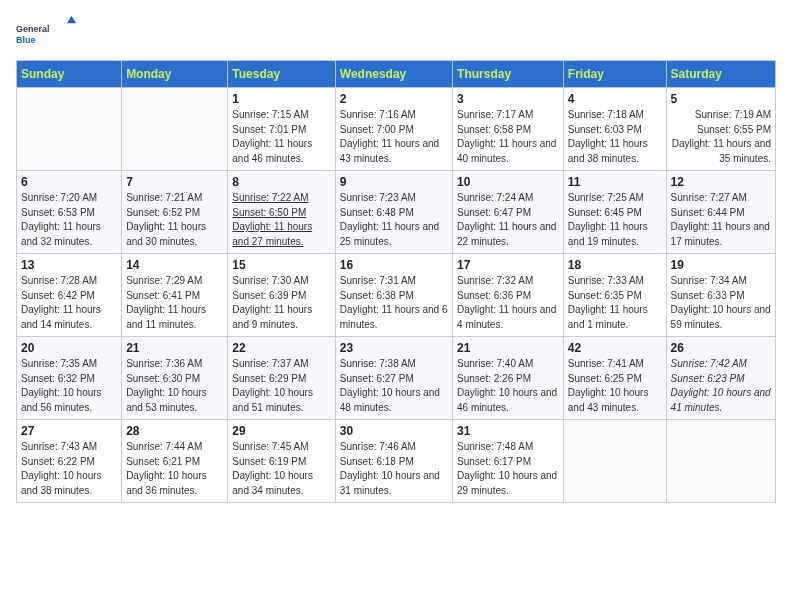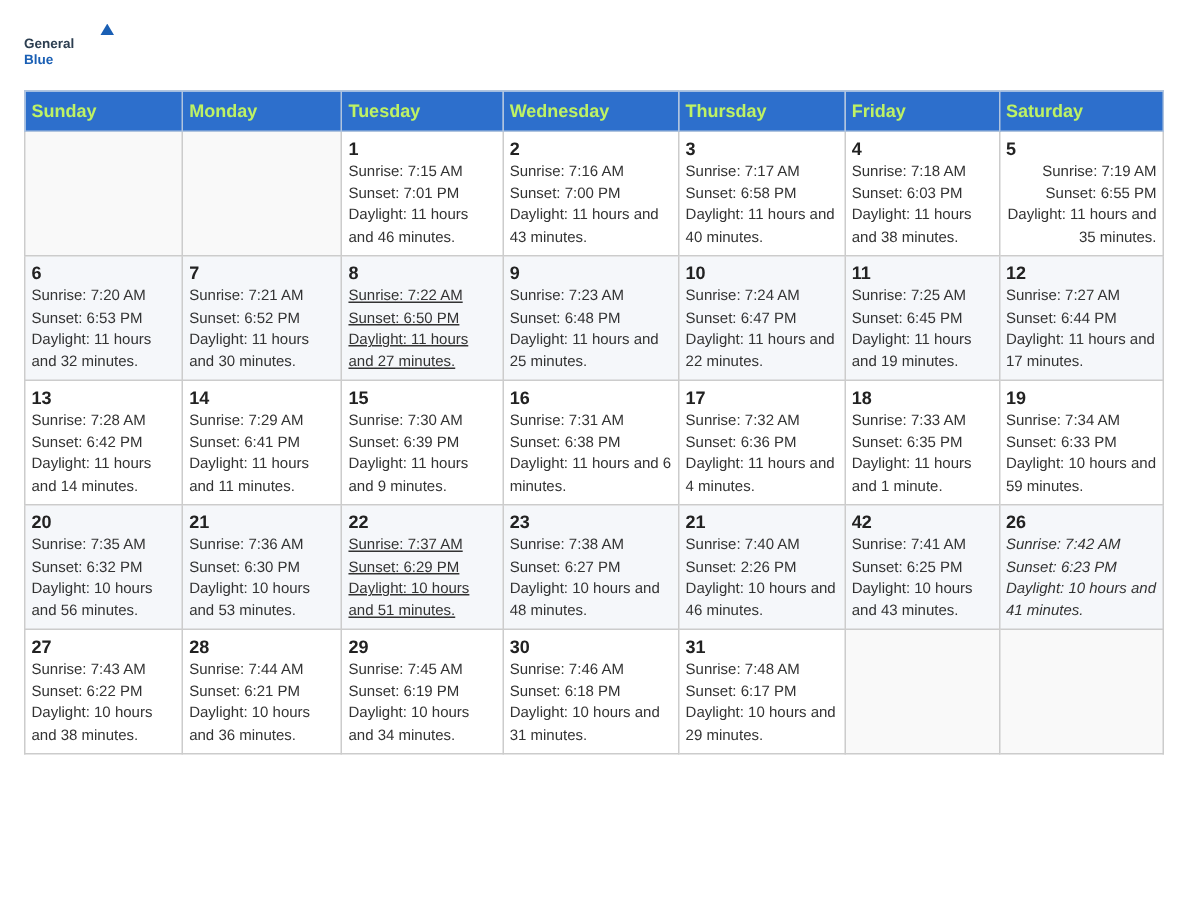--- a/index.html
+++ b/index.html
@@ -241,21 +241,21 @@
 Daylight: 10 hours and 56 minutes.</div>
         </td>
         <td>
           <span class="day-num">21</span>
           <div class="day-info" style="white-space: pre-line;">Sunrise: 7:36 AM
 Sunset: 6:30 PM
 Daylight: 10 hours and 53 minutes.</div>
         </td>
         <td>
           <span class="day-num">22</span>
-          <div class="day-info" style="white-space: pre-line; text-decoration: underline;">Sunrise: 7:37 AM
+          <div class="day-info" style="white-space: pre-line;">Sunrise: 7:37 AM
 Sunset: 6:29 PM
 Daylight: 10 hours and 51 minutes.</div>
         </td>
         <td>
           <span class="day-num">23</span>
           <div class="day-info" style="white-space: pre-line;">Sunrise: 7:38 AM
 Sunset: 6:27 PM
 Daylight: 10 hours and 48 minutes.</div>
         </td>
         <td>

